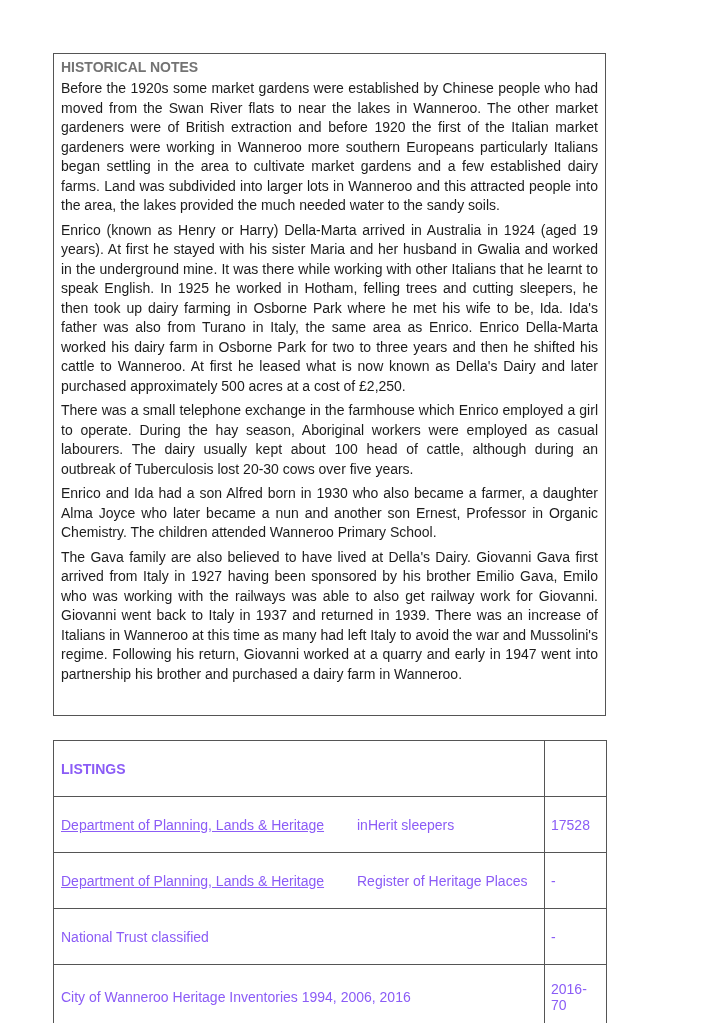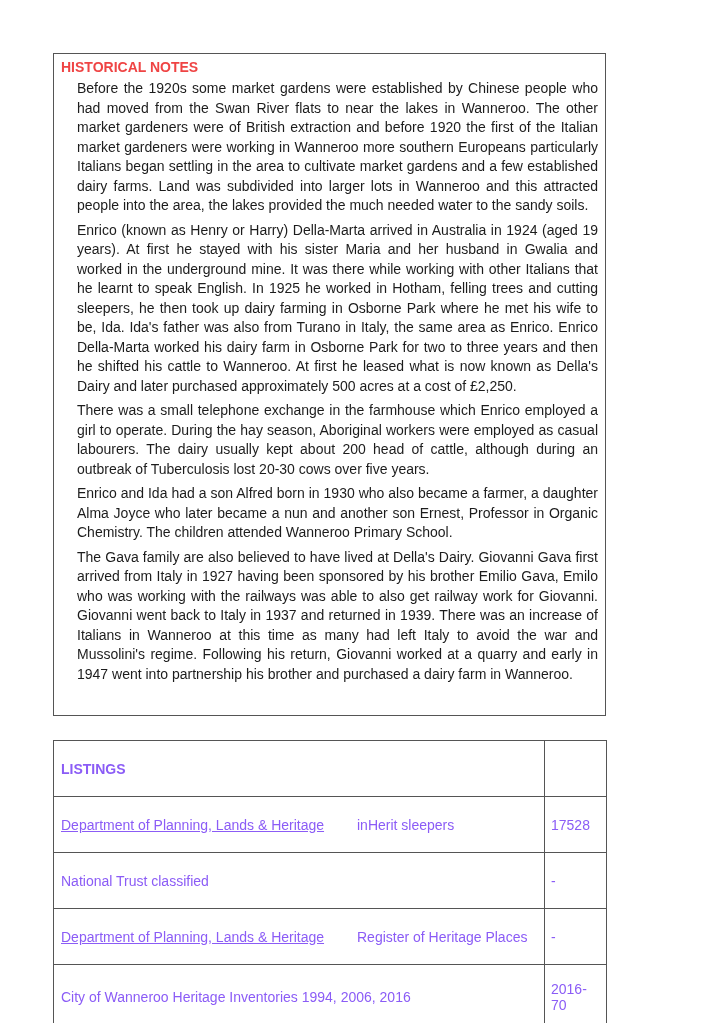--- a/index.html
+++ b/index.html
@@ -1,61 +1,61 @@
 <!DOCTYPE html>
 <html><head>
 <meta charset="utf-8">
 <style>
   html, body { margin:0; padding:0; background:#ffffff; }
   body { width:705px; height:1023px; position:relative; font-family:"Liberation Sans", sans-serif; color:#1a1a1a; }
   .notes-box {
     position:absolute; left:53px; top:53px; width:553px; height:663px;
     border:1px solid #555; box-sizing:border-box; padding:3px 7px 0 7px;
   }
-  .notes-title { font-weight:bold; font-size:14px; line-height:20px; margin:0 0 2px 0; color:#ef4444; }
+  .notes-title { font-weight:bold; font-size:14px; line-height:20px; margin:0 0 2px 0; color:#737373; }
   .notes-para {
-    font-size:14px; line-height:19.5px; margin:0 0 5px 16px; text-align:justify; color:#1c1c1c;
+    font-size:14px; line-height:19.5px; margin:0 0 5px 0; text-align:justify; color:#1c1c1c;
   }
   table.listings {
     position:absolute; left:53px; top:740px; width:554px;
     border-collapse:collapse; font-size:14px; color:#8b5cf6;
   }
   table.listings td { border:1px solid #555; height:23px; padding:0 7px; vertical-align:middle; }
   table.listings td.val { width:49px; padding:16px 6px; }
   .hdr { font-weight:bold; }
   .src { display:inline-block; width:296px;text-decoration:underline; }
 </style>
 </head>
 <body>
 
 <div class="notes-box">
   <div class="notes-title">HISTORICAL NOTES</div>
   <p class="notes-para">Before the 1920s some market gardens were established by Chinese people who had moved from the Swan River flats to near the lakes in Wanneroo. The other market gardeners were of British extraction and before 1920 the first of the Italian market gardeners were working in Wanneroo more southern Europeans particularly Italians began settling in the area to cultivate market gardens and a few established dairy farms. Land was subdivided into larger lots in Wanneroo and this attracted people into the area, the lakes provided the much needed water to the sandy soils.</p>
   <p class="notes-para">Enrico (known as Henry or Harry) Della-Marta arrived in Australia in 1924 (aged 19 years). At first he stayed with his sister Maria and her husband in Gwalia and worked in the underground mine. It was there while working with other Italians that he learnt to speak English. In 1925 he worked in Hotham, felling trees and cutting sleepers, he then took up dairy farming in Osborne Park where he met his wife to be, Ida. Ida's father was also from Turano in Italy, the same area as Enrico. Enrico Della-Marta worked his dairy farm in Osborne Park for two to three years and then he shifted his cattle to Wanneroo. At first he leased what is now known as Della's Dairy and later purchased approximately 500 acres at a cost of £2,250.</p>
-  <p class="notes-para">There was a small telephone exchange in the farmhouse which Enrico employed a girl to operate. During the hay season, Aboriginal workers were employed as casual labourers. The dairy usually kept about 200 head of cattle, although during an outbreak of Tuberculosis lost 20-30 cows over five years.</p>
+  <p class="notes-para">There was a small telephone exchange in the farmhouse which Enrico employed a girl to operate. During the hay season, Aboriginal workers were employed as casual labourers. The dairy usually kept about 100 head of cattle, although during an outbreak of Tuberculosis lost 20-30 cows over five years.</p>
   <p class="notes-para">Enrico and Ida had a son Alfred born in 1930 who also became a farmer, a daughter Alma Joyce who later became a nun and another son Ernest, Professor in Organic Chemistry. The children attended Wanneroo Primary School.</p>
   <p class="notes-para">The Gava family are also believed to have lived at Della's Dairy. Giovanni Gava first arrived from Italy in 1927 having been sponsored by his brother Emilio Gava, Emilo who was working with the railways was able to also get railway work for Giovanni. Giovanni went back to Italy in 1937 and returned in 1939. There was an increase of Italians in Wanneroo at this time as many had left Italy to avoid the war and Mussolini's regime. Following his return, Giovanni worked at a quarry and early in 1947 went into partnership his brother and purchased a dairy farm in Wanneroo.</p>
 </div>
 
 <table class="listings">
   <tbody>
       <tr>
     <td class="hdr">LISTINGS</td>
     <td class="val"></td>
   </tr>
   <tr>
     <td><span class="src">Department of Planning, Lands &amp; Heritage</span><span>inHerit sleepers</span></td>
     <td class="val">17528</td>
   </tr>
   <tr>
-    <td><span>National Trust classified</span></td>
+    <td><span class="src">Department of Planning, Lands &amp; Heritage</span><span>Register of Heritage Places</span></td>
     <td class="val">-</td>
   </tr>
   <tr>
-    <td><span class="src">Department of Planning, Lands &amp; Heritage</span><span>Register of Heritage Places</span></td>
+    <td><span>National Trust classified</span></td>
     <td class="val">-</td>
   </tr>
   <tr>
     <td><span>City of Wanneroo Heritage Inventories 1994, 2006, 2016</span></td>
     <td class="val">2016-70</td>
   </tr>
 </tbody>
   </table>
 
 </body></html>

